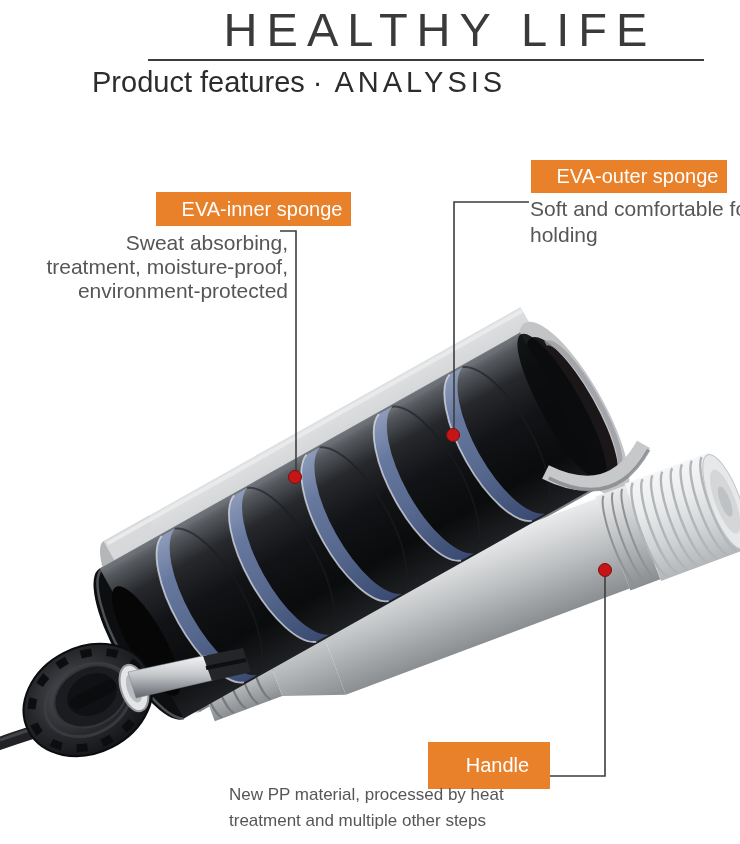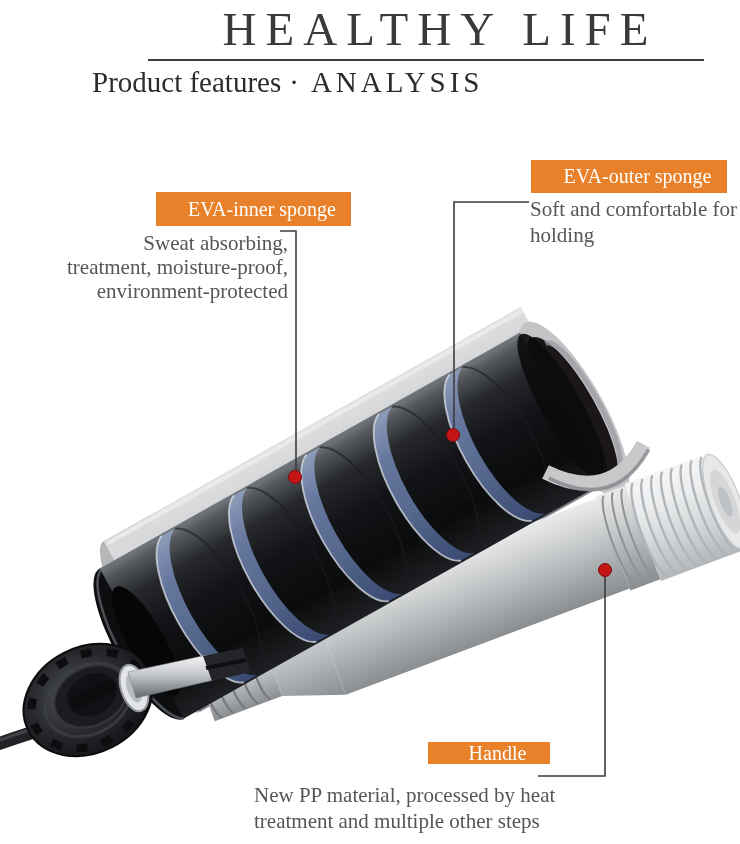--- a/index.html
+++ b/index.html
@@ -1,18 +1,18 @@
 <!DOCTYPE html>
 <html style="--accent: #e8812a; --marker: #c41616; --leader: #3d3d3d; --body: #565656; --title: #3a3a3a; --foam-blue: #56688e;"><head>
 <meta charset="utf-8">
 <style>
   html,body{margin:0;padding:0;background:#ffffff;}
   .stage{
     position:relative;width:740px;height:844px;margin:0 auto;overflow:hidden;
-    background:#ffffff;font-family:Liberation Serif, serif;
+    background:#ffffff;font-family:Liberation Sans, sans-serif;
   }
   .abs{position:absolute;}
   
   .title{
     left:140px;top:2px;width:600px;text-align:center;
     font-size:47px;font-weight:400;color:var(--title,#3a3a3a);
     letter-spacing:9px;white-space:nowrap;
   }
   .divider{left:148px;top:59px;width:556px;height:2px;background:#3c3c3c;}
   .subtitle{
@@ -21,27 +21,27 @@
   }
   .subtitle .sep{margin:0 12px 0 8px;}
   .subtitle .analysis{letter-spacing:4px;}
   
   .tag{
     background:var(--accent,#e8812a);color:#ffffff;font-size:20px;
     display:flex;align-items:center;justify-content:center;white-space:nowrap;padding-left:17px;
   }
   .tag-inner{left:110px;top:192px;width:178px;height:34px;margin-left:46px;}
   .tag-outer{left:531px;top:160px;width:179px;height:33px;}
-  .tag-handle{left:428px;top:742px;width:105px;height:22px;}
+  .tag-handle{left:428px;top:742px;width:105px;height:47px;}
   
   .desc{color:var(--body,#565656);font-size:21px;}
   .desc div{white-space:nowrap;}
   .desc-inner{left:18px;top:231px;width:270px;text-align:right;line-height:24px;}
   .desc-outer{left:530px;top:196px;line-height:26px;}
-  .desc-handle{left:229px;top:782px;line-height:26px;font-size:21px;margin-left:25px;}
+  .desc-handle{left:229px;top:782px;line-height:26px;font-size:17px;}
   
   svg.art{position:absolute;left:0;top:0;}
   .leader{stroke:var(--leader,#3d3d3d);stroke-width:1.6;fill:none;}
   .marker{fill:var(--marker,#c41616);stroke:#7e0d0d;stroke-width:1;}
 </style>
 </head>
 <body>
 
 <div class="stage">
 

